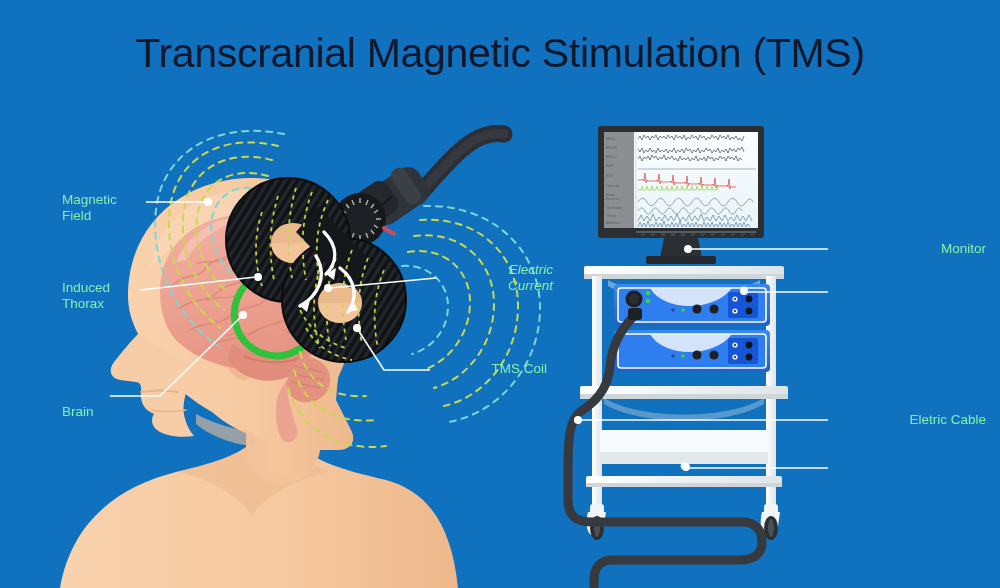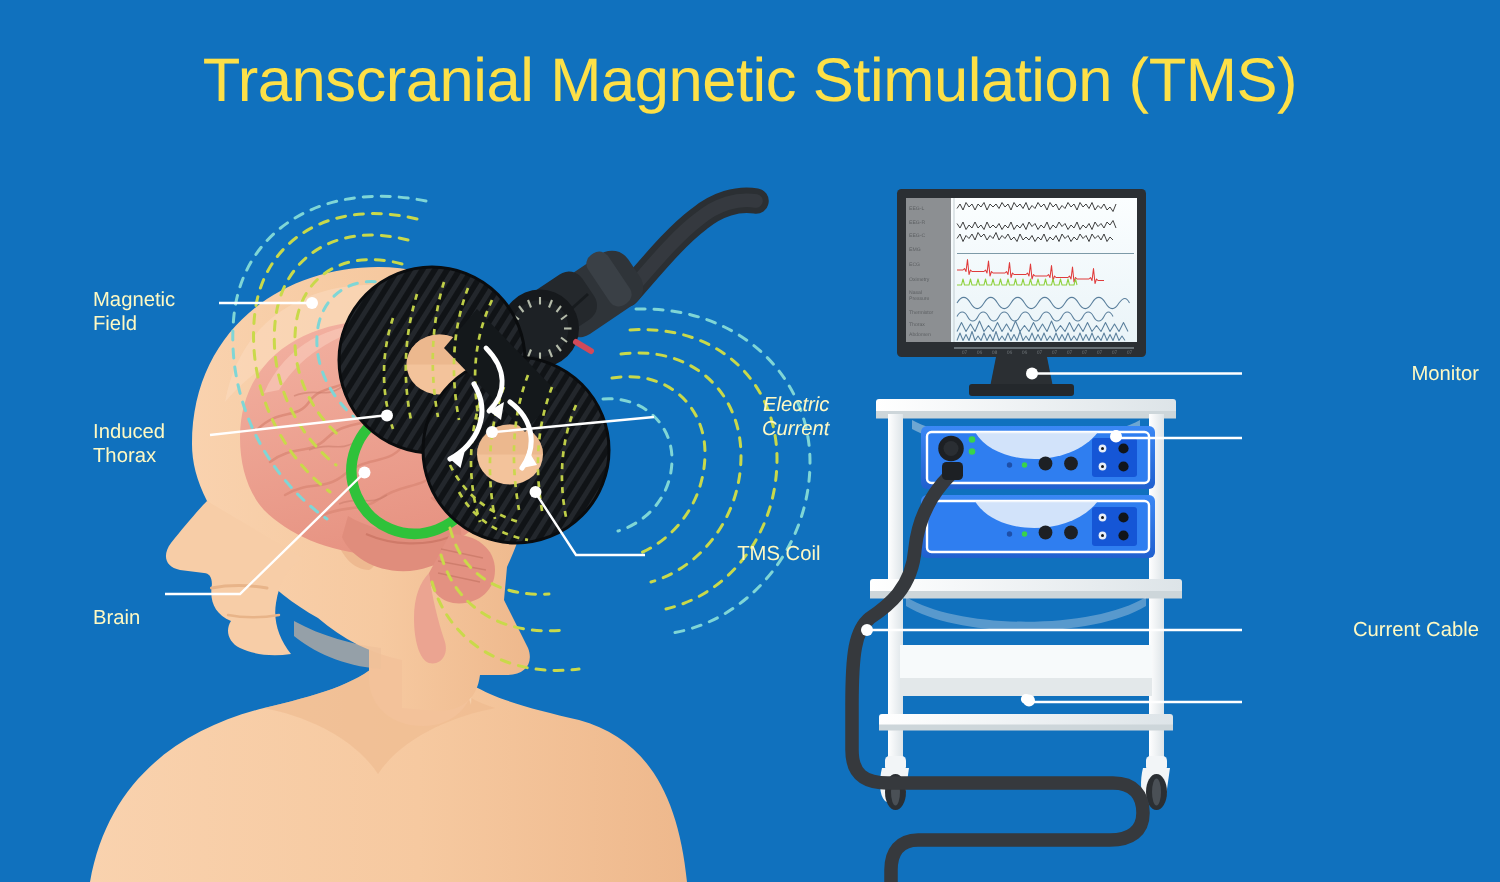--- a/index.html
+++ b/index.html
@@ -21,31 +21,31 @@
     height: 588px;
   }
 
   
   #title {
     position: absolute;
     left: 0;
     top: 30px;
     width: 1000px;
     text-align: center;
-    color: #fde047;
+    color: #0f172a;
     font-size: 41px;
     font-weight: 400;
     letter-spacing: -0.3px;
     white-space: nowrap;
   }
 
   
   .label {
     position: absolute;
-    color: #fef9c3;
+    color: #86efac;
     font-size: 13.5px;
     line-height: 16px;
     white-space: pre-line;
   }
   .label.right-al { text-align: right; }
 
   
 
   svg.layer {
     position: absolute;
@@ -512,16 +512,16 @@
   <div class="label" style="left:62px; top:404px; width:60px;">Brain</div>
 
   <div class="label right-al" style="left:443px; top:262px; width:110px;font-style:italic;">Electric
 Current</div>
 
   <div class="label right-al" style="left:437px; top:361px; width:110px;">TMS Coil</div>
 
   <div class="label right-al" style="left:836px; top:241px; width:150px;">Monitor</div>
 
 
-  <div class="label right-al" style="left:836px; top:412px; width:150px;">Current Cable</div>
+  <div class="label right-al" style="left:836px; top:412px; width:150px;">Eletric Cable</div>
 
 
 </div>
 
 </body></html>

